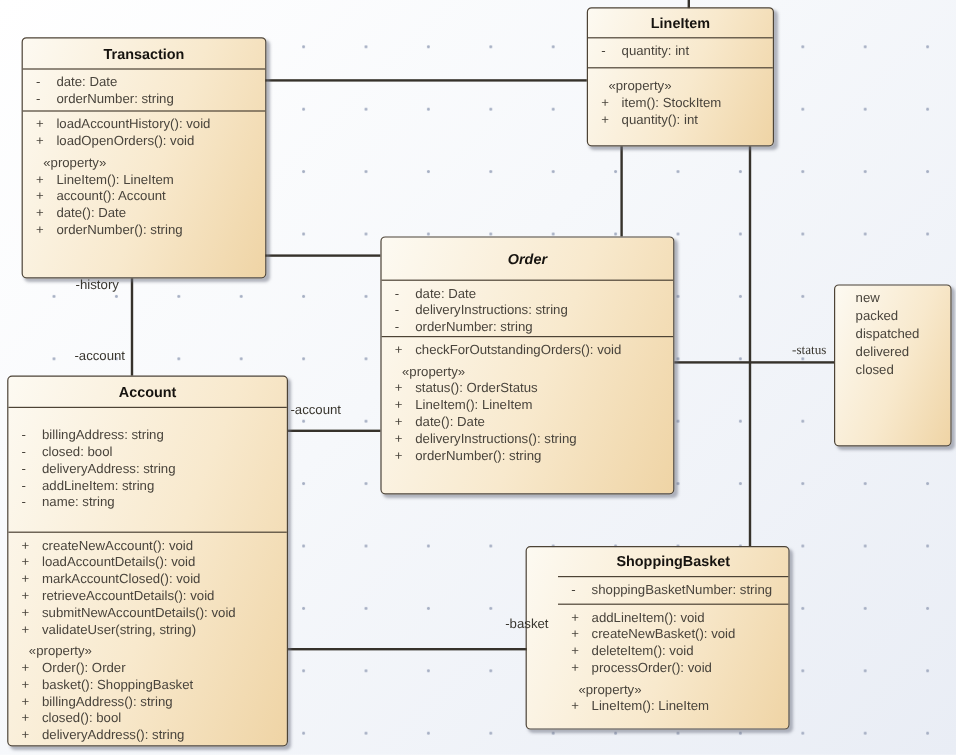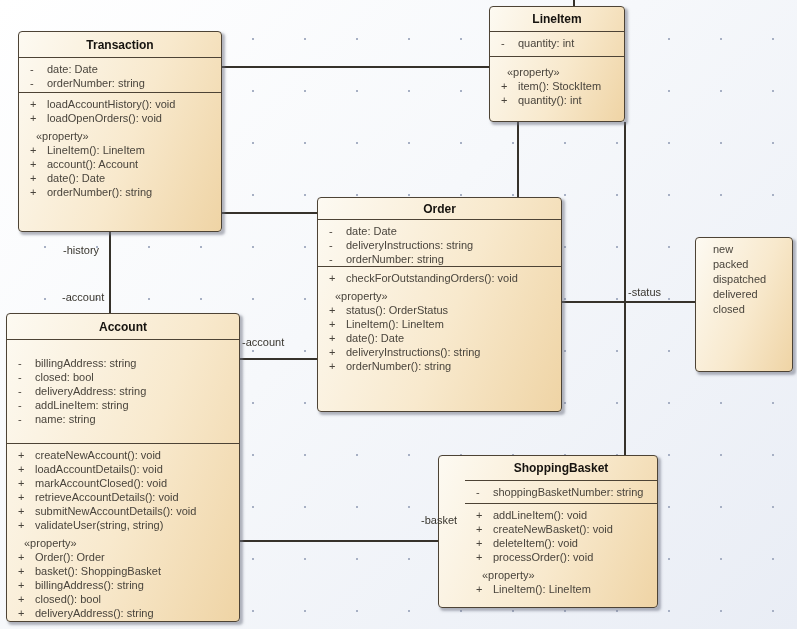--- a/index.html
+++ b/index.html
@@ -46,25 +46,25 @@
   <div class="conn h" style="left:207px;top:66px;width:282px;"></div>
   <div class="conn h" style="left:207px;top:212px;width:110px;"></div>
   <div class="conn v" style="left:109px;top:232px;height:81px;"></div>
   <div class="conn h" style="left:240px;top:358px;width:77px;"></div>
   <div class="conn h" style="left:240px;top:540px;width:218px;"></div>
   <div class="conn v" style="left:517px;top:122px;height:75px;"></div>
   <div class="conn v" style="left:624px;top:122px;height:333px;"></div>
   <div class="conn h" style="left:562px;top:301px;width:133px;"></div>
   <div class="conn v" style="left:573px;top:0px;height:7px;"></div>
 
-  <div class="conn-label" style="left:63px;top:244px;">-history</div>
+  <div class="conn-label" style="left:63px;top:232px;">-history</div>
   <div class="conn-label" style="left:62px;top:291px;">-account</div>
   <div class="conn-label" style="left:242px;top:336px;">-account</div>
   <div class="conn-label" style="left:421px;top:514px;">-basket</div>
-  <div class="conn-label" style="left:628px;top:286px;">-status</div>
+  <div class="conn-label" style="left:660px;top:286px;font-family:Liberation Serif, serif;">-status</div>
 
   <div class="uml-class" style="left:18px;top:31px;width:204px;height:201px;">
     <div class="uml-header" style="height:26px;">
       <span class="uml-title">Transaction</span>
     </div>
     <div class="uml-comp" style="height:34px;">
         <div class="member-row">
           <span class="vis">-</span>
           <span class="mtext">date: Date</span>
         </div>
@@ -98,21 +98,21 @@
           <span class="vis">+</span>
           <span class="mtext">date(): Date</span>
         </div>
         <div class="member-row">
           <span class="vis">+</span>
           <span class="mtext">orderNumber(): string</span>
         </div>
       </div>
   </div>
 
-  <div class="uml-class" style="left:489px;top:6px;width:136px;height:116px;">
+  <div class="uml-class" style="left:489px;top:6px;width:156px;height:116px;">
     <div class="uml-header" style="height:25px;">
       <span class="uml-title">LineItem</span>
     </div>
     <div class="uml-comp" style="height:24px;">
         <div class="member-row">
           <span class="vis">-</span>
           <span class="mtext">quantity: int</span>
         </div>
       </div>
     <div class="uml-comp grow">
@@ -125,21 +125,21 @@
           <span class="mtext">item(): StockItem</span>
         </div>
         <div class="member-row">
           <span class="vis">+</span>
           <span class="mtext">quantity(): int</span>
         </div>
       </div>
   </div>
 
   <div class="uml-class" style="left:317px;top:197px;width:245px;height:215px;">
-    <div class="uml-header" style="height:22px;">
+    <div class="uml-header" style="height:36px;font-style:italic;">
       <span class="uml-title">Order</span>
     </div>
     <div class="uml-comp" style="height:46px;">
         <div class="member-row">
           <span class="vis">-</span>
           <span class="mtext">date: Date</span>
         </div>
         <div class="member-row">
           <span class="vis">-</span>
           <span class="mtext">deliveryInstructions: string</span>

